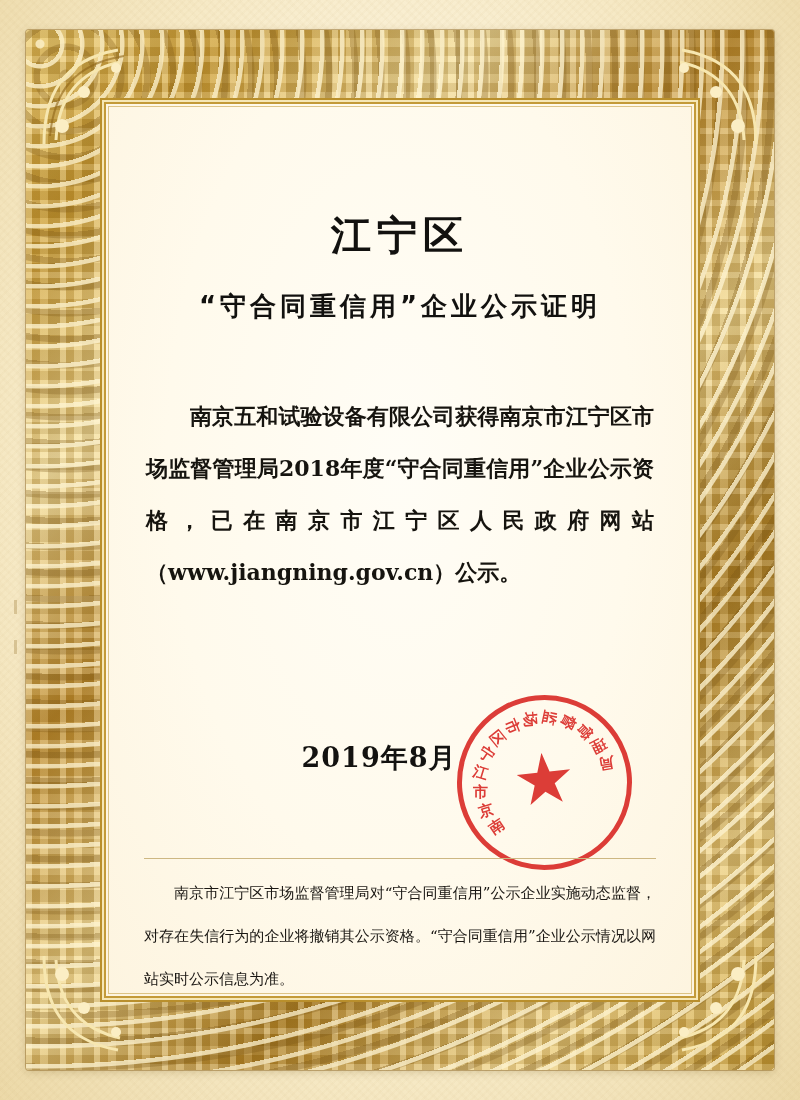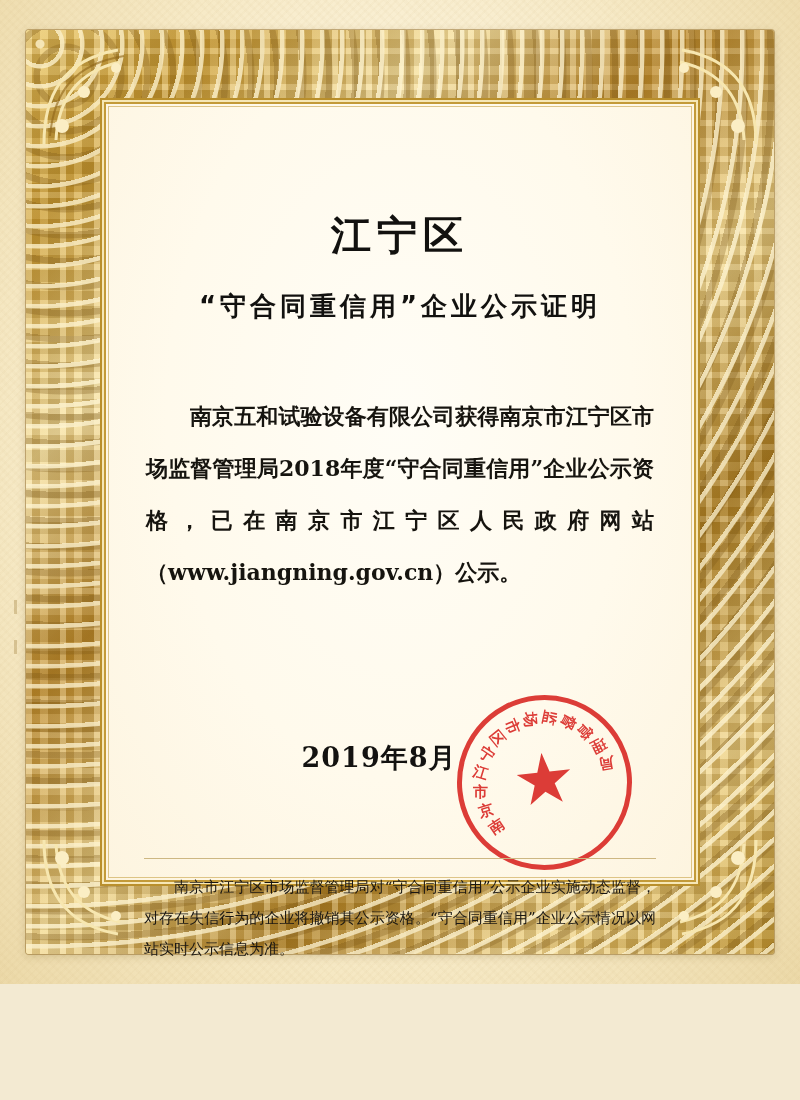--- a/index.html
+++ b/index.html
@@ -2,21 +2,21 @@
 <html><head>
 <meta charset="utf-8">
 <style>
   html,body{margin:0;padding:0;}
   body{
     width:800px;height:1100px;overflow:hidden;
     font-family:"Liberation Serif", serif;
     background:#f3ead2;
   }
   #certificate{
-    position:relative;width:800px;height:984px;
+    position:relative;width:800px;height:1100px;
     background:
       radial-gradient(ellipse at 50% 45%, #fffdf4 0%, #fdf6e3 38%, #f6e9c5 68%, #ecd9a8 100%);
   }
   
   #certificate:before{
     content:"";position:absolute;inset:0;
     background-image:
       repeating-linear-gradient(135deg, rgba(200,170,110,.05) 0 2px, rgba(255,255,255,0) 2px 5px),
       repeating-linear-gradient(45deg, rgba(190,160,100,.04) 0 3px, rgba(255,255,255,0) 3px 7px);
     pointer-events:none;
@@ -119,21 +119,21 @@
     font-size:13px;font-weight:bold;font-family:"DejaVu Sans", sans-serif;
     letter-spacing:2px;
   }
 
   .divider{
     position:absolute;left:24px;right:24px;top:738px;
     border-top:1px solid #cdb782;
   }
   .footnote{
     position:absolute;left:24px;right:24px;top:752px;
-    font-size:15px;line-height:31px;color:#1a1713;
+    font-size:15px;line-height:43px;color:#1a1713;
     font-family:"DejaVu Serif", serif;
     text-align:justify;
     text-indent:30px;
   }
   
   .scan-mark{position:absolute;width:3px;height:14px;background:rgba(180,150,90,.45);}
   .sm1{left:14px;top:600px;}
   .sm2{left:14px;top:640px;}
 </style>
 </head>

